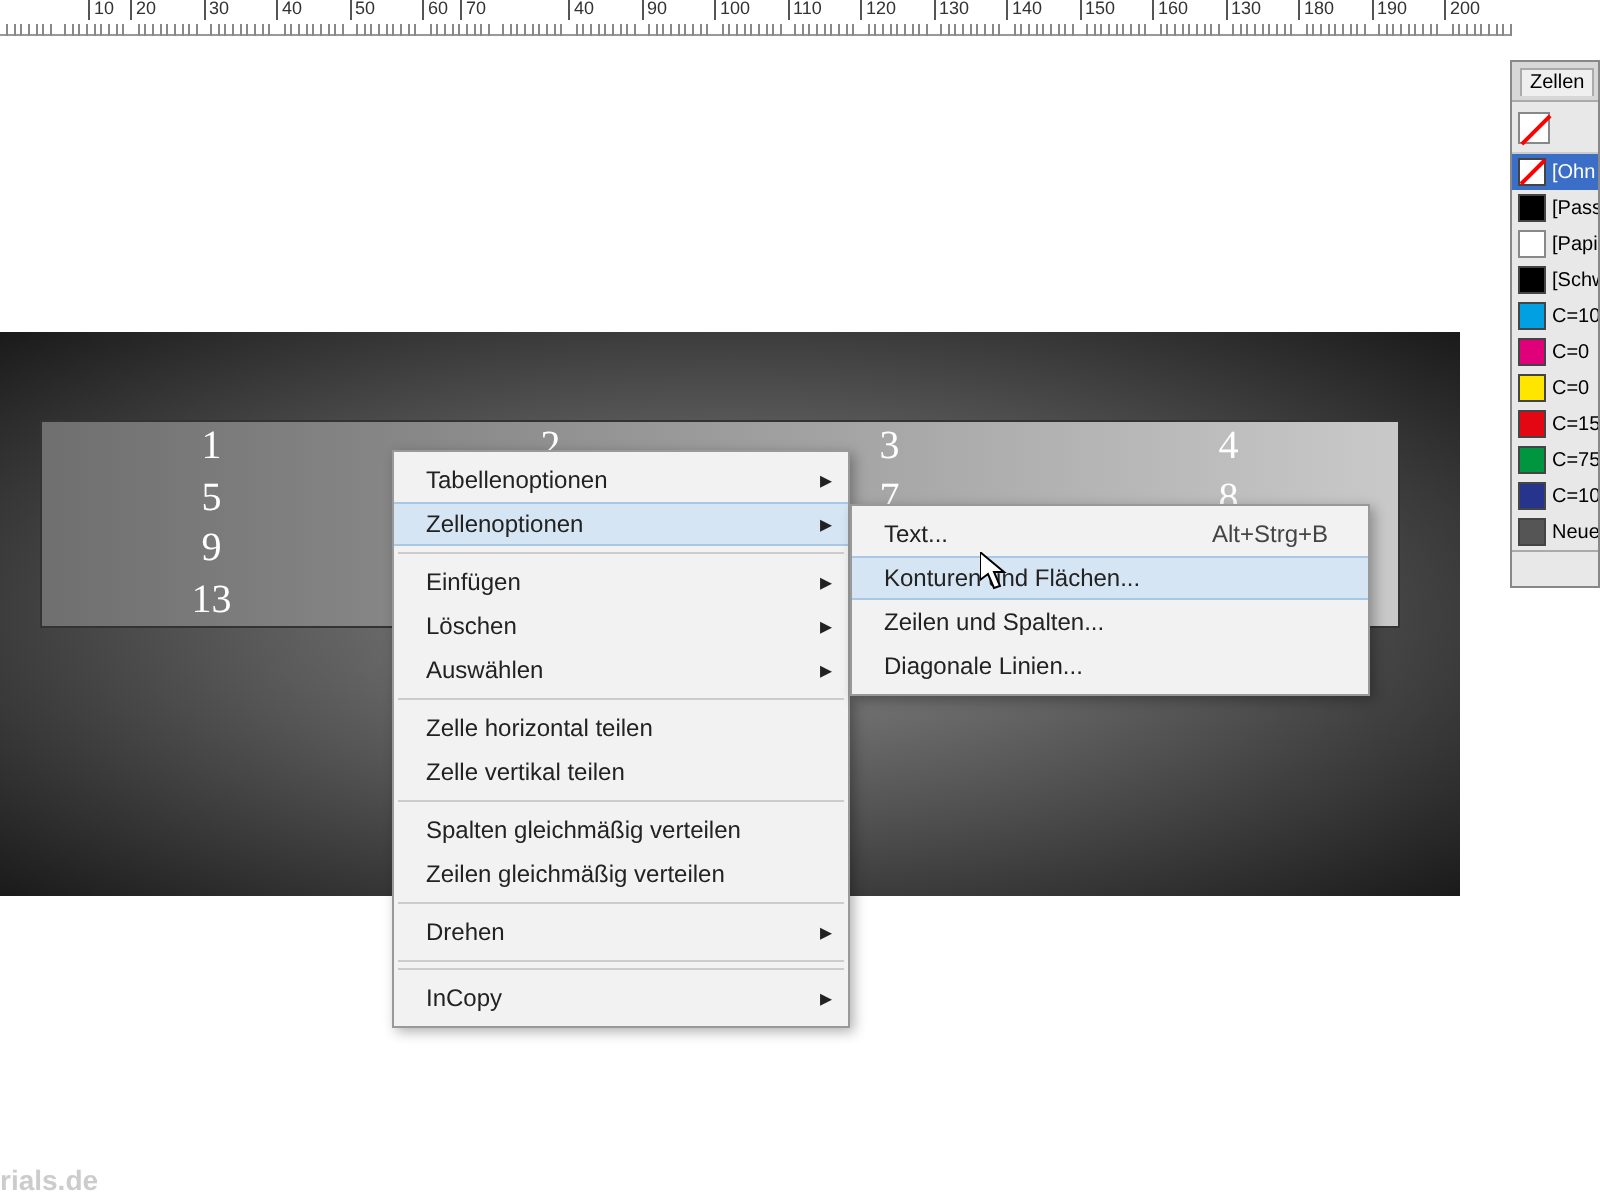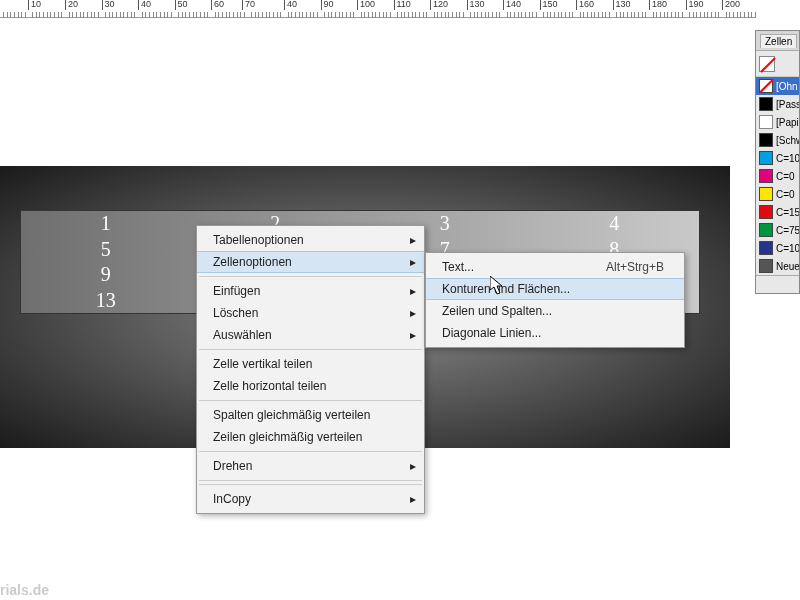--- a/index.html
+++ b/index.html
@@ -50,21 +50,21 @@
 
 <div class="ruler" id="ruler">
     <div class="tick-minor" style="left: -0.7px;"></div>
     <div class="tick-minor" style="left: 2.95px;"></div>
     <div class="tick-minor" style="left: 6.6px;"></div>
     <div class="tick-minor" style="left: 10.25px;"></div>
     <div class="tick-minor" style="left: 13.9px;"></div>
     <div class="tick-minor" style="left: 17.55px;"></div>
     <div class="tick-minor" style="left: 21.2px;"></div>
     <div class="tick-minor" style="left: 24.85px;"></div>
-    <div class="tick-major" style="left: 28px;">
+    <div class="tick-major" style="left: 44px;">
       <span>10</span>
     </div>
     <div class="tick-minor" style="left: 32.15px;"></div>
     <div class="tick-minor" style="left: 35.8px;"></div>
     <div class="tick-minor" style="left: 39.45px;"></div>
     <div class="tick-minor" style="left: 43.1px;"></div>
     <div class="tick-minor" style="left: 46.75px;"></div>
     <div class="tick-minor" style="left: 50.4px;"></div>
     <div class="tick-minor" style="left: 54.05px;"></div>
     <div class="tick-minor" style="left: 57.7px;"></div>
@@ -122,21 +122,21 @@
     </div>
     <div class="tick-minor" style="left: 214.65px;"></div>
     <div class="tick-minor" style="left: 218.3px;"></div>
     <div class="tick-minor" style="left: 221.95px;"></div>
     <div class="tick-minor" style="left: 225.6px;"></div>
     <div class="tick-minor" style="left: 229.25px;"></div>
     <div class="tick-minor" style="left: 232.9px;"></div>
     <div class="tick-minor" style="left: 236.55px;"></div>
     <div class="tick-minor" style="left: 240.2px;"></div>
     <div class="tick-minor" style="left: 243.85px;"></div>
-    <div class="tick-major" style="left: 242px;">
+    <div class="tick-major" style="left: 230px;">
       <span>70</span>
     </div>
     <div class="tick-minor" style="left: 251.15px;"></div>
     <div class="tick-minor" style="left: 254.8px;"></div>
     <div class="tick-minor" style="left: 258.45px;"></div>
     <div class="tick-minor" style="left: 262.1px;"></div>
     <div class="tick-minor" style="left: 265.75px;"></div>
     <div class="tick-minor" style="left: 269.4px;"></div>
     <div class="tick-minor" style="left: 273.05px;"></div>
     <div class="tick-minor" style="left: 276.7px;"></div>
@@ -323,22 +323,22 @@
 </div>
 
 <div class="menu" id="menuMain" style="top:225px; left:196px; width:229px;">
     <div class="item">Tabellenoptionen<span class="arrow">▸</span></div>
     <div class="item hl">Zellenoptionen<span class="arrow">▸</span></div>
     <div class="sep"></div>
     <div class="item">Einfügen<span class="arrow">▸</span></div>
     <div class="item">Löschen<span class="arrow">▸</span></div>
     <div class="item">Auswählen<span class="arrow">▸</span></div>
     <div class="sep"></div>
+    <div class="item">Zelle horizontal teilen</div>
     <div class="item">Zelle vertikal teilen</div>
-    <div class="item">Zelle horizontal teilen</div>
     <div class="sep"></div>
     <div class="item">Spalten gleichmäßig verteilen</div>
     <div class="item">Zeilen gleichmäßig verteilen</div>
     <div class="sep"></div>
     <div class="item">Drehen<span class="arrow">▸</span></div>
     <div class="sep"></div>
     <div class="sep"></div>
     <div class="item">InCopy<span class="arrow">▸</span></div>
   </div>
 

